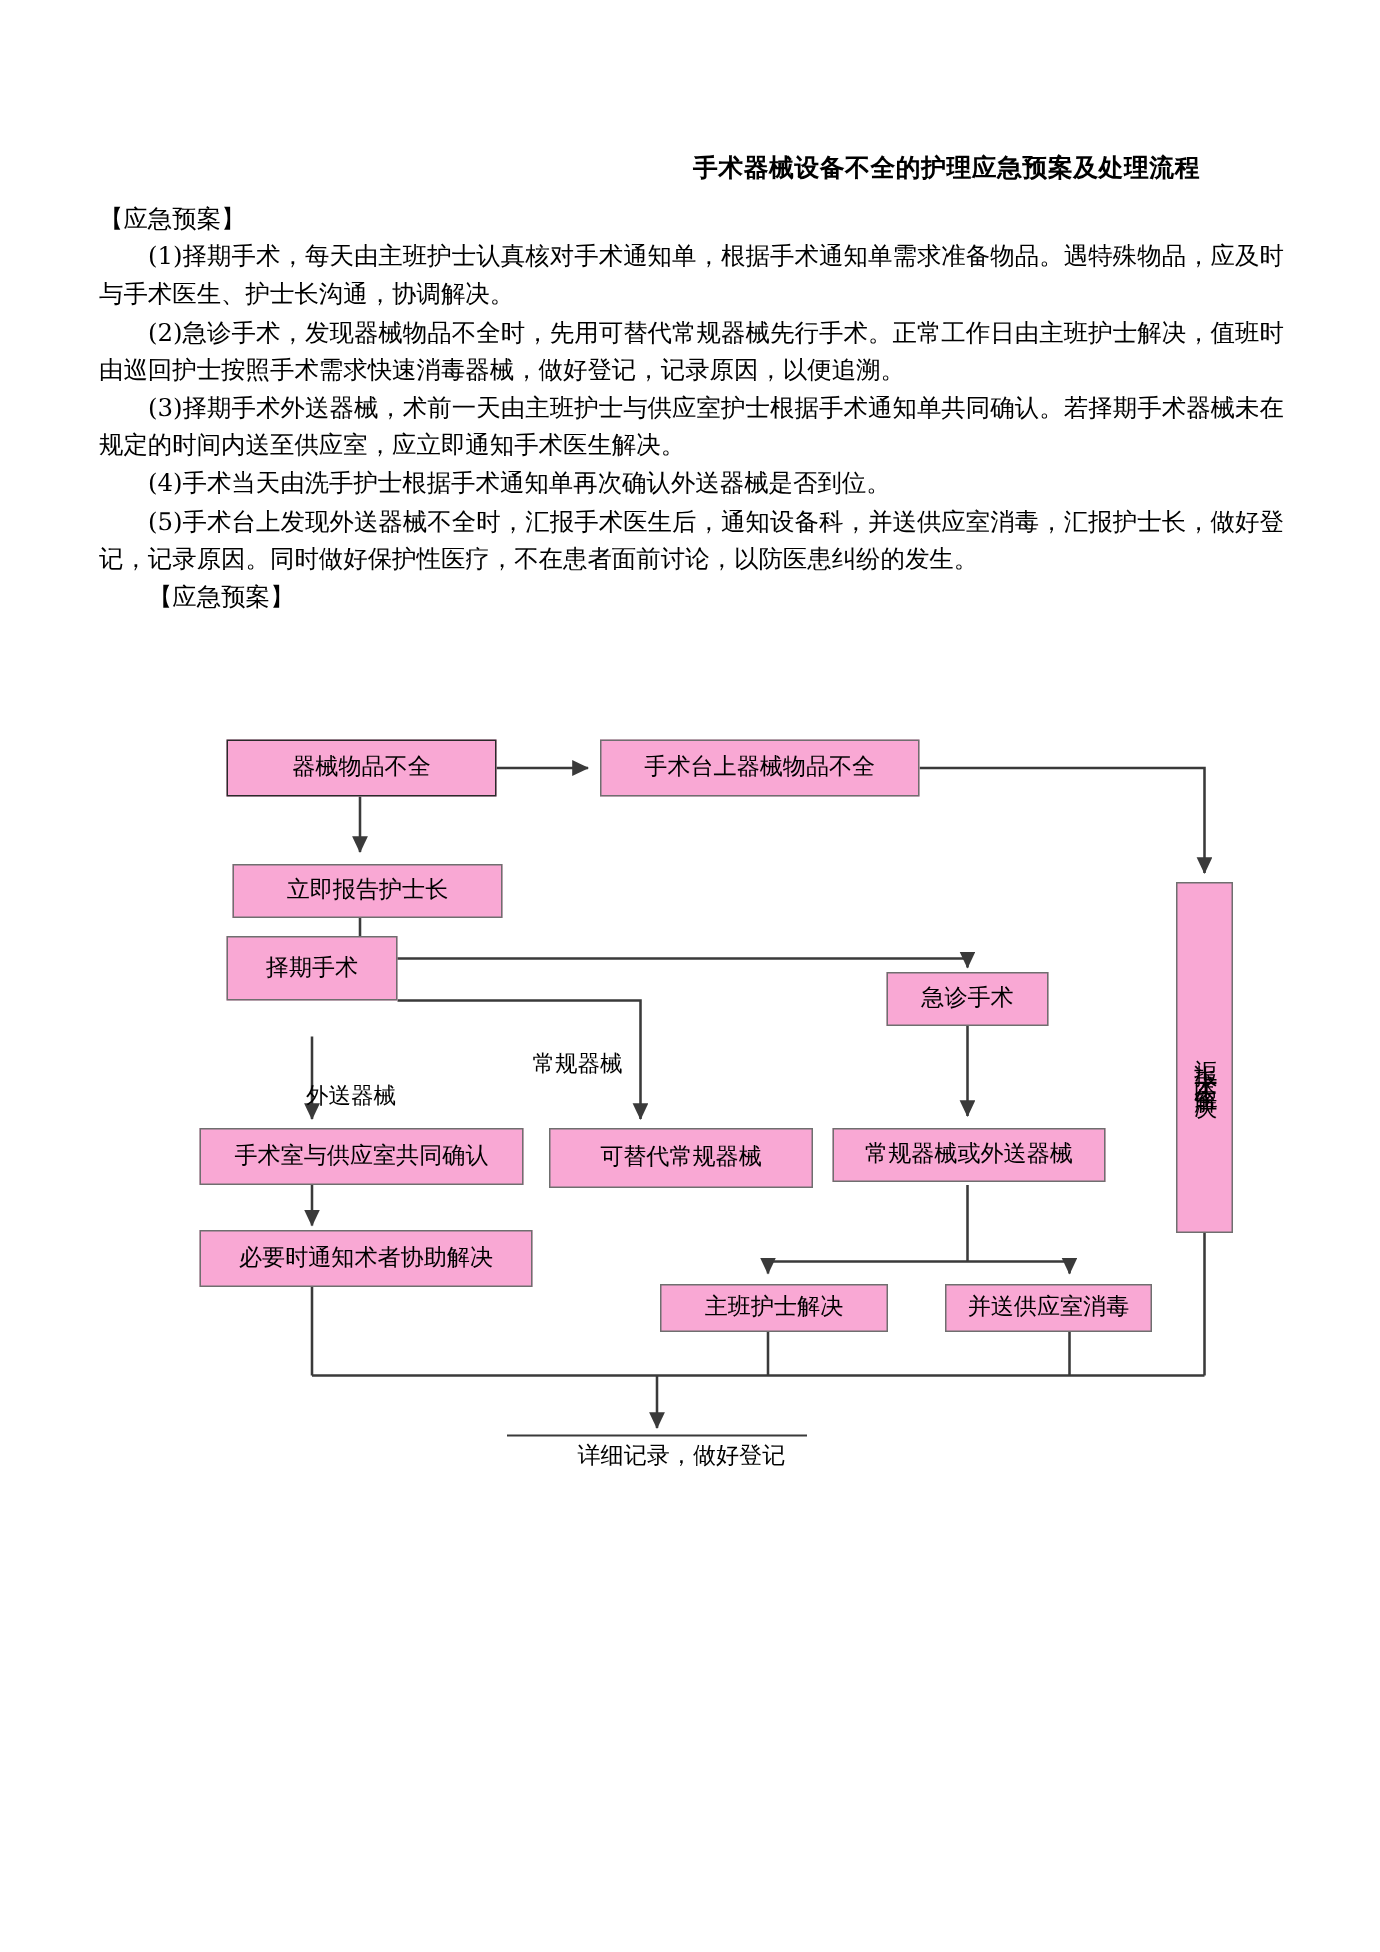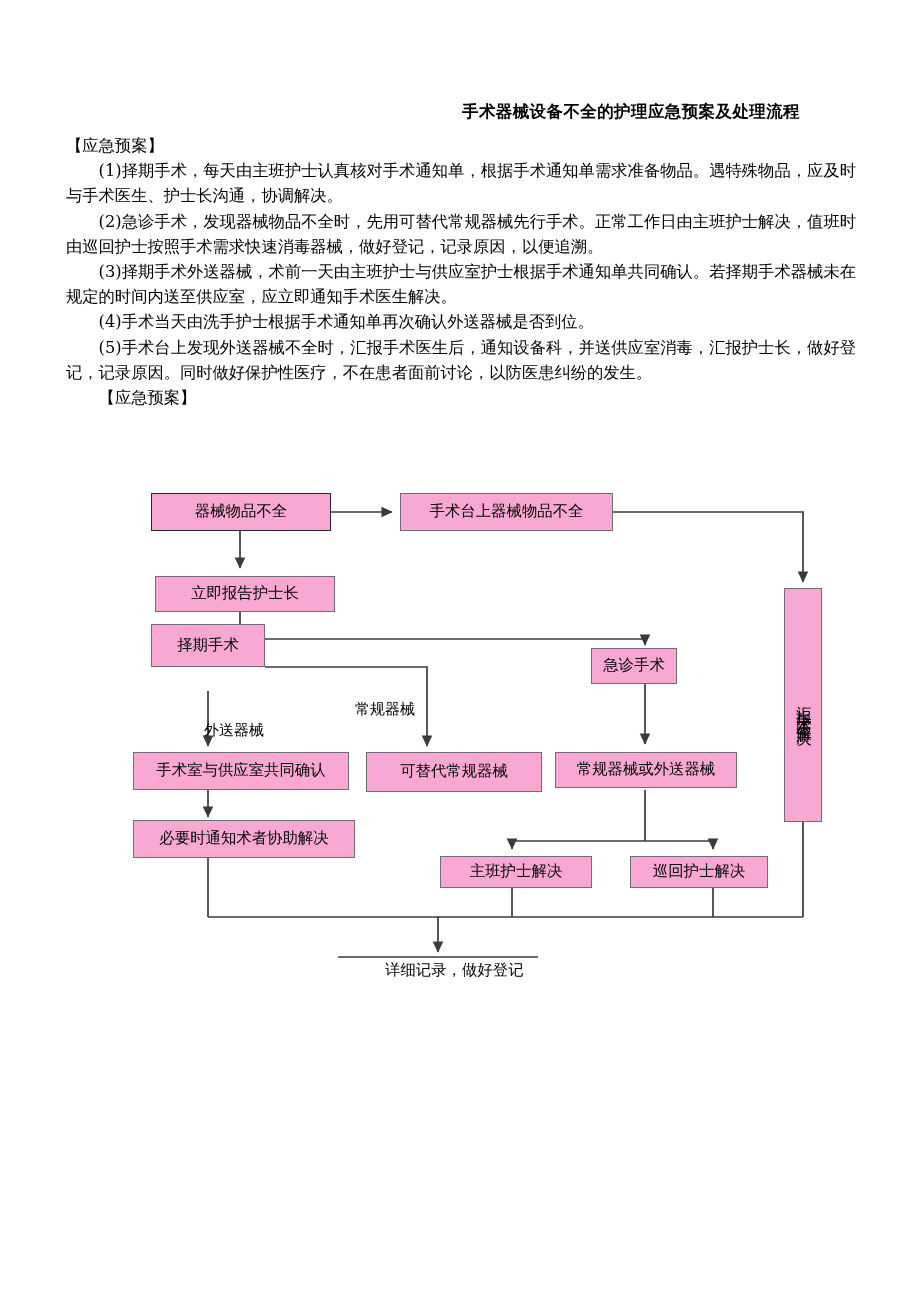--- a/index.html
+++ b/index.html
@@ -141,21 +141,21 @@
     </div>
 
     <div class="node" style="left:155px; top:576px; width:180px; height:36px;">
       <span>立即报告护士长</span>
     </div>
 
     <div class="node" style="left:151px; top:624px; width:114px; height:43px;">
       <span>择期手术</span>
     </div>
 
-    <div class="node" style="left:591px; top:648px; width:86px; height:36px;">
+    <div class="node" style="left:591px; top:648px; width:108px; height:36px;">
       <span>急诊手术</span>
     </div>
 
     <div class="node" style="left:133px; top:752px; width:216px; height:38px;">
       <span>手术室与供应室共同确认</span>
     </div>
 
     <div class="node" style="left:366px; top:752px; width:176px; height:40px;">
       <span>可替代常规器械</span>
     </div>
@@ -166,21 +166,21 @@
 
     <div class="node" style="left:133px; top:820px; width:222px; height:38px;">
       <span>必要时通知术者协助解决</span>
     </div>
 
     <div class="node" style="left:440px; top:856px; width:152px; height:32px;">
       <span>主班护士解决</span>
     </div>
 
     <div class="node" style="left:630px; top:856px; width:138px; height:32px;">
-      <span>巡回护士解决</span>
+      <span>并送供应室消毒</span>
     </div>
 
     <div class="node vert" style="left:784px; top:588px; width:38px; height:234px;">
       <span>汇报手术医生解决</span>
     </div>
 
     <div class="edgelabel" style="left:355px; top:700px;">常规器械</div>
 
     <div class="edgelabel" style="left:204px; top:721px;">外送器械</div>
 

